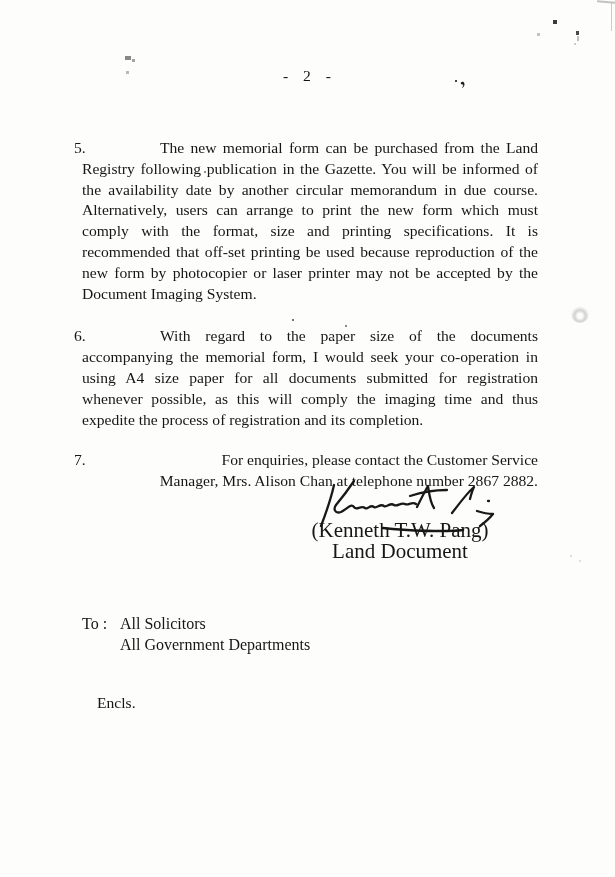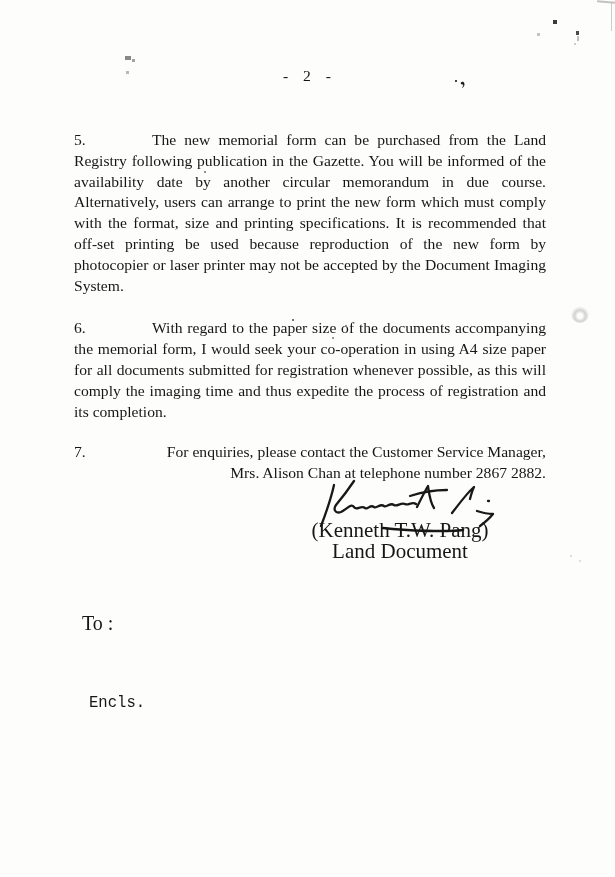--- a/index.html
+++ b/index.html
@@ -30,50 +30,49 @@
     position: absolute;
     top: 130px; left: 74px;
     width: 472px;
     font-size: 15.6px;
     line-height: 20.8px;
   }
   .para { position: relative; margin: 0; }
   .para + .para-6 { margin-top: 22px; }
   .para + .para-7 { margin-top: 20px; }
   .pnum { position: absolute; left: 0; top: 0; }
-  .ptext { margin: 0; text-indent: 78px; text-align: justify; }
+  .ptext { margin: 8px; text-indent: 78px; text-align: justify; }
   .para-7 .ptext { text-align: right; }
 
   
   .signature-ink { position: absolute; left: 313px; top: 477px; }
   .signature-block {
     position: absolute;
     left: 305px; top: 520px;
     width: 190px;
     text-align: center;
     font-size: 21px;
     line-height: 21px;
   }
 
   
   .to-block {
     position: absolute;
     left: 82px; top: 613px;
     display: flex;
-    font-size: 20px;
+    font-size: 16px;
     line-height: 21px;
   }
   .to-label { width: 38px; flex: 0 0 38px; }
 
   
   .encls {
     position: absolute;
-    left: 89px; top: 694px;
+    left: 97px; top: 694px;
     font-size: 15.6px;
-    font-family: Liberation Mono, monospace;
   }
 
   
   .art { position: absolute; pointer-events: none; }
   .dot { background: #777; }
   .ink-comma {
     position: absolute; left: 458px; top: 68px;
     font-size: 19px; font-weight: bold;
     transform: rotate(-28deg);
     color: #1d1d1d;
@@ -141,20 +140,24 @@
     </g>
   </svg>
 
   <div class="signature-block">
     <div>(Kenneth T.W. Pang)</div>
     <div>Land Document</div>
   </div>
 
   <div class="to-block">
     <span class="to-label">To :</span>
+    <div>
+      <div>All Solicitors</div>
+      <div>All Government Departments</div>
+    </div>
   </div>
 
   <div class="encls">Encls.</div>
 
   <span class="ink-comma">,</span>
   <div class="art dot" style="left:455px;top:80px;width:2px;height:2px;background:#444;"></div>
 
   <div class="art" style="left:125px;top:56px;width:6px;height:4px;background:#6a6a6a;opacity:.8;"></div>
   <div class="art" style="left:132px;top:59px;width:3px;height:3px;background:#a3a3a3;"></div>
   <div class="art" style="left:126px;top:71px;width:3px;height:3px;background:#b8b8b8;"></div>

